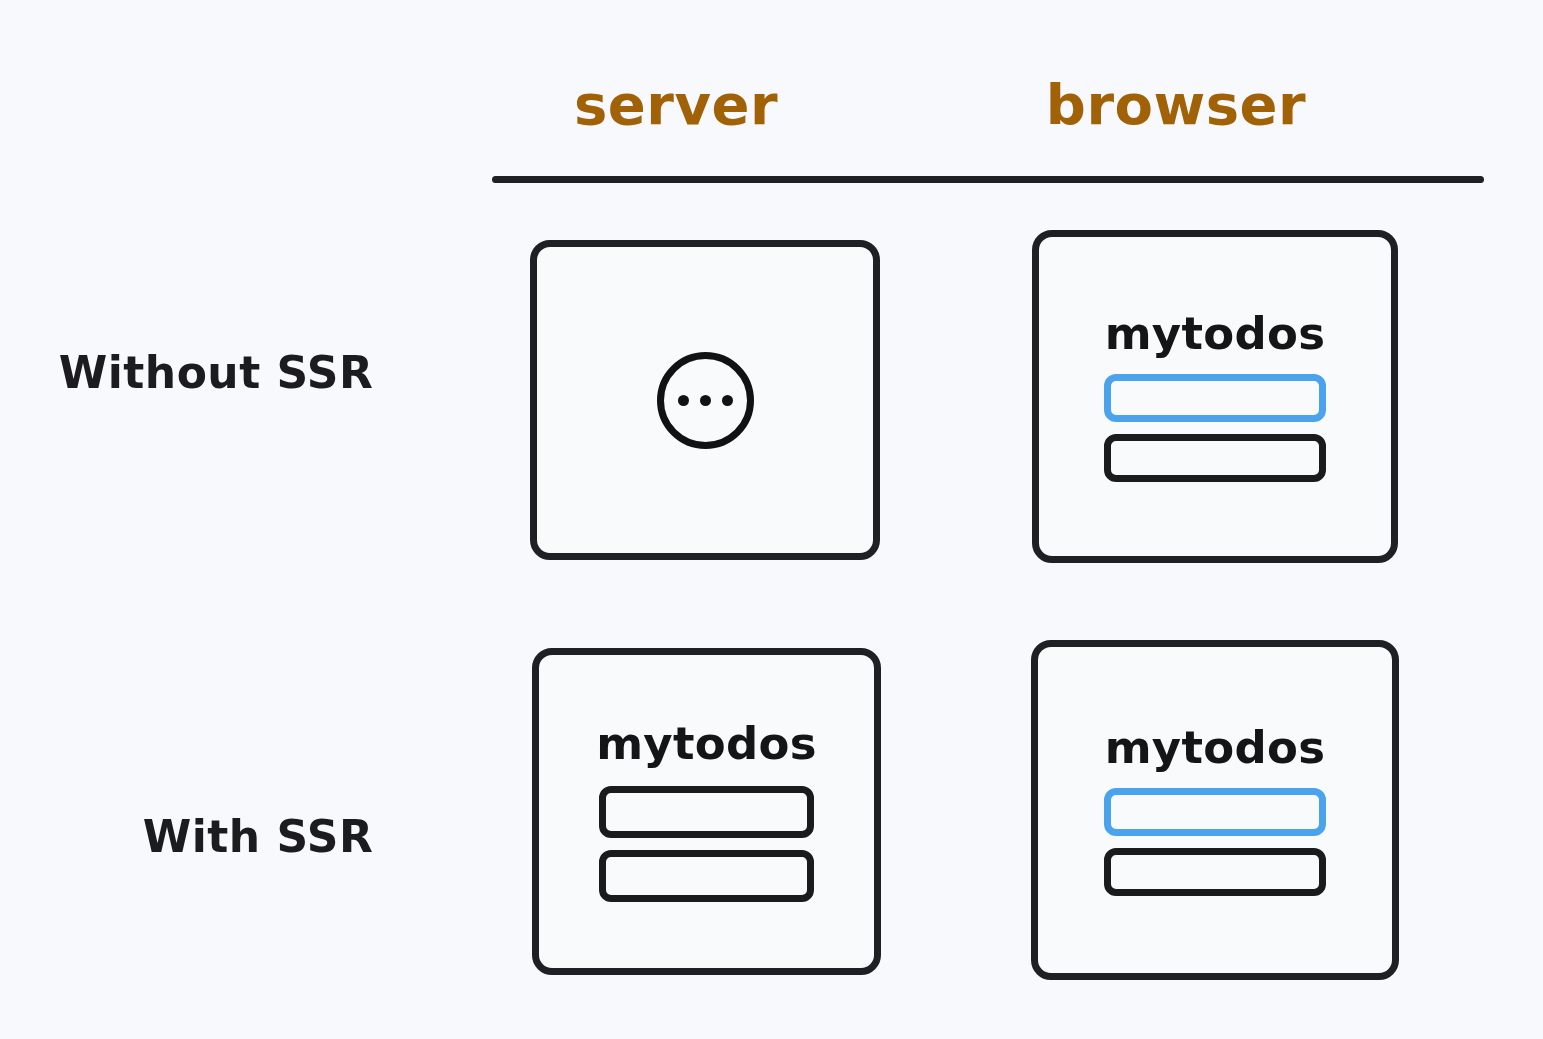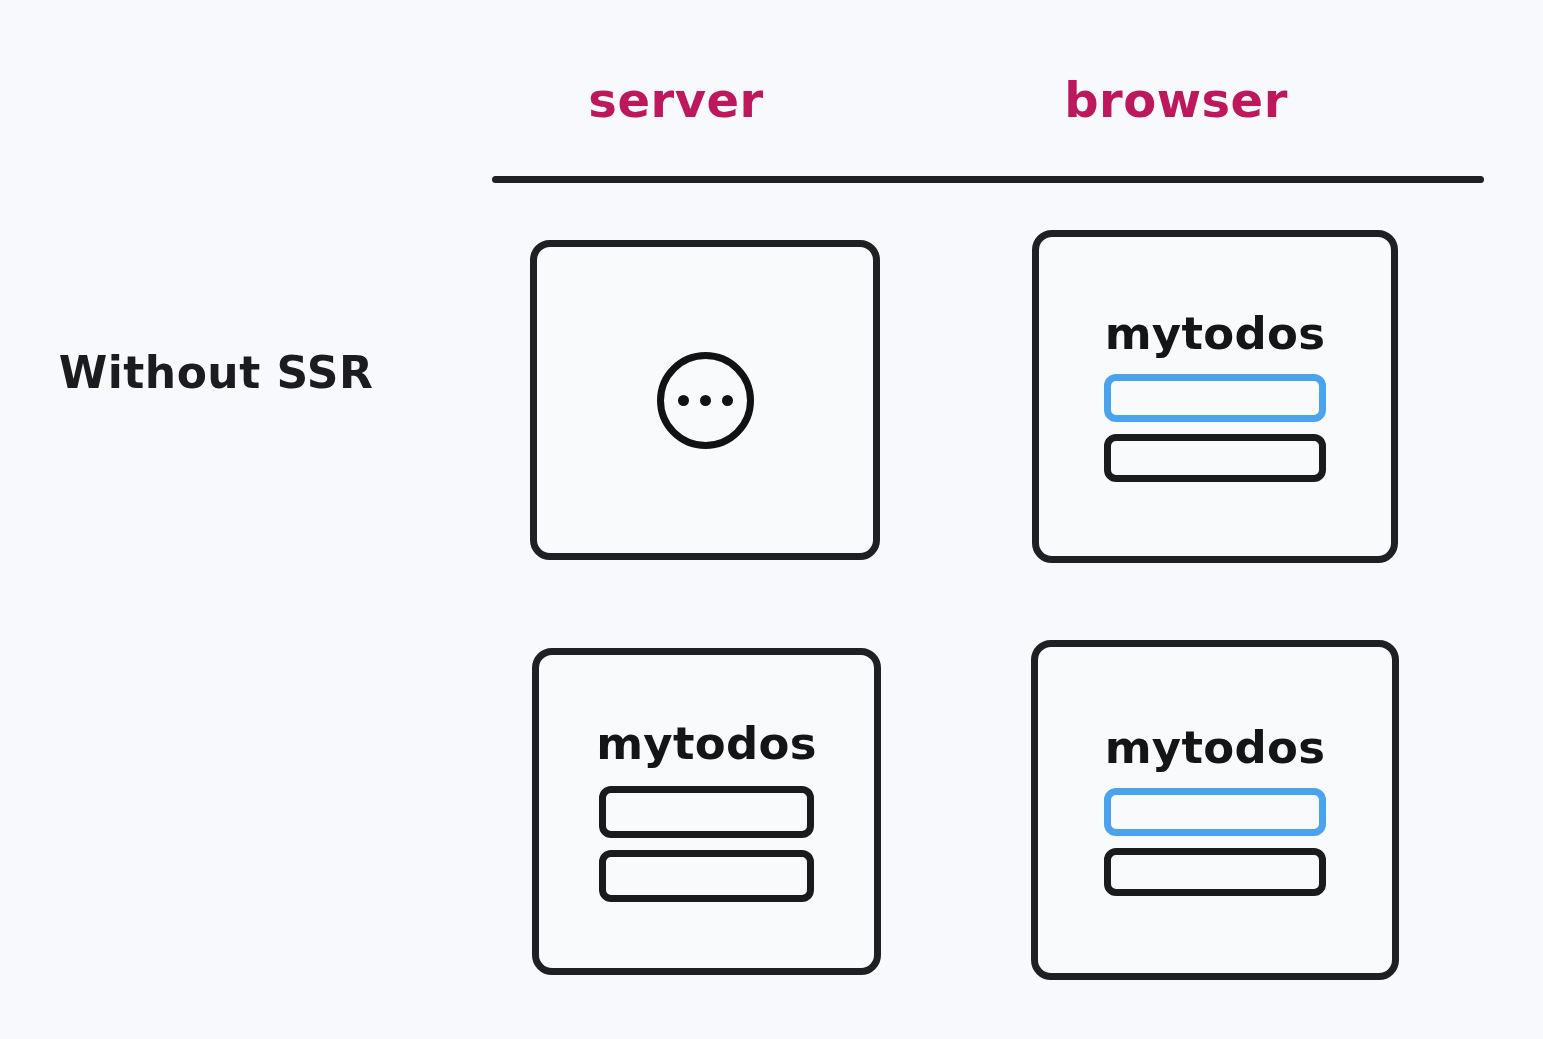--- a/index.html
+++ b/index.html
@@ -21,23 +21,23 @@
     inset: 0;
     width: 1543px;
     height: 1039px;
   }
 
   
   .col-header {
     position: absolute;
     font-family: "DejaVu Sans", sans-serif;
     font-weight: 700;
-    font-size: 48px;
+    font-size: 56px;
     letter-spacing: 0.5px;
-    color: #be185d;
+    color: #a16207;
     text-align: left;
     white-space: nowrap;
     transform: translateX(-50%);
   }
   #header-server  { left: 676px; top: 72px; }
   #header-browser { left: 1176px; top: 72px; }
 
   
   #divider {
     position: absolute;
@@ -160,20 +160,21 @@
 <div id="canvas">
 
   <div class="col-header" id="header-server">server</div>
 
   <div class="col-header" id="header-browser">browser</div>
 
   <div id="divider"></div>
 
   <div class="row-label" id="row-label-without">Without SSR</div>
 
+  <div class="row-label" id="row-label-with">With SSR</div>
 
   <div class="card" id="card-server-nossr">
     <div class="card-inner">
       <div class="spinner">
         <span class="dot"></span>
         <span class="dot"></span>
         <span class="dot"></span>
       </div>
     </div>
   </div>

